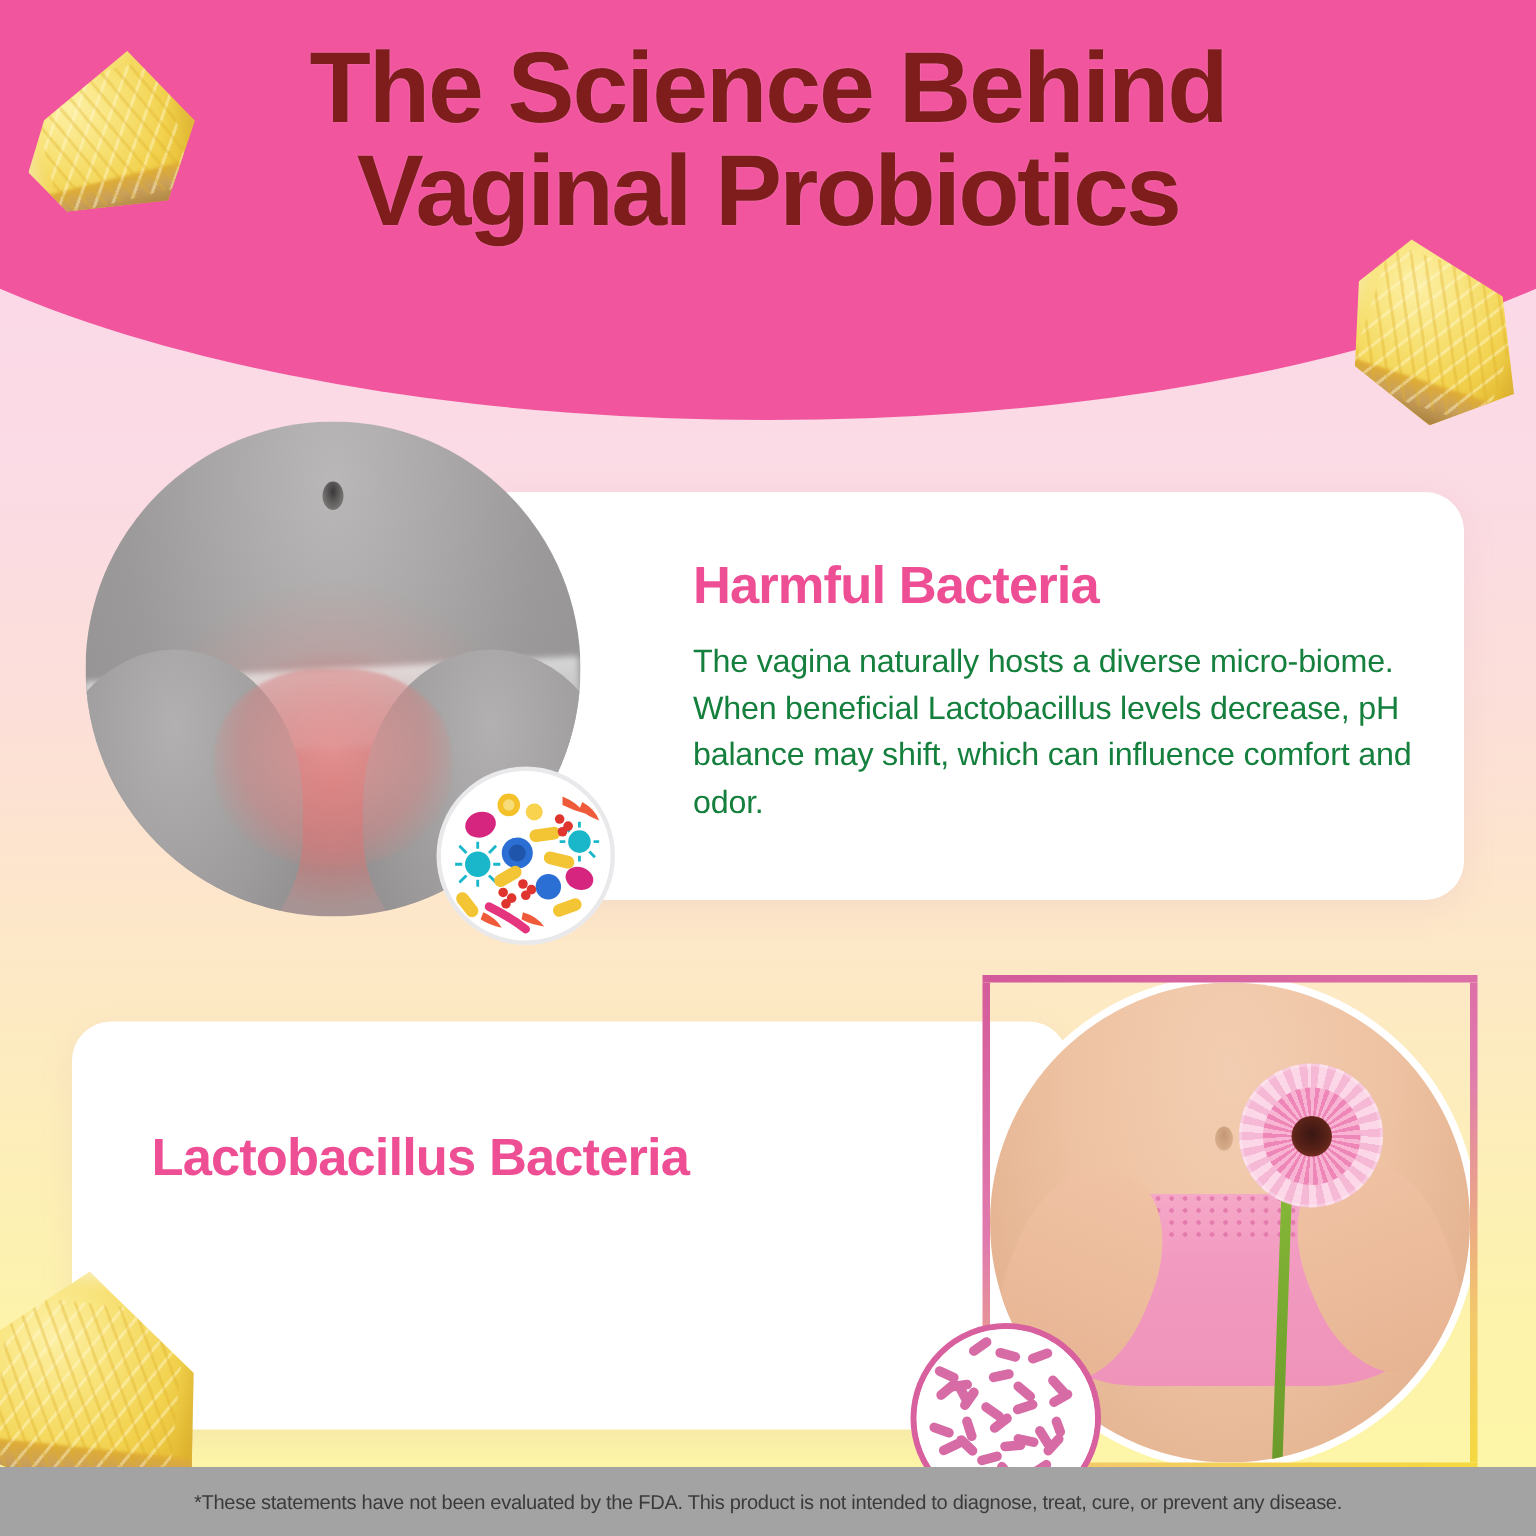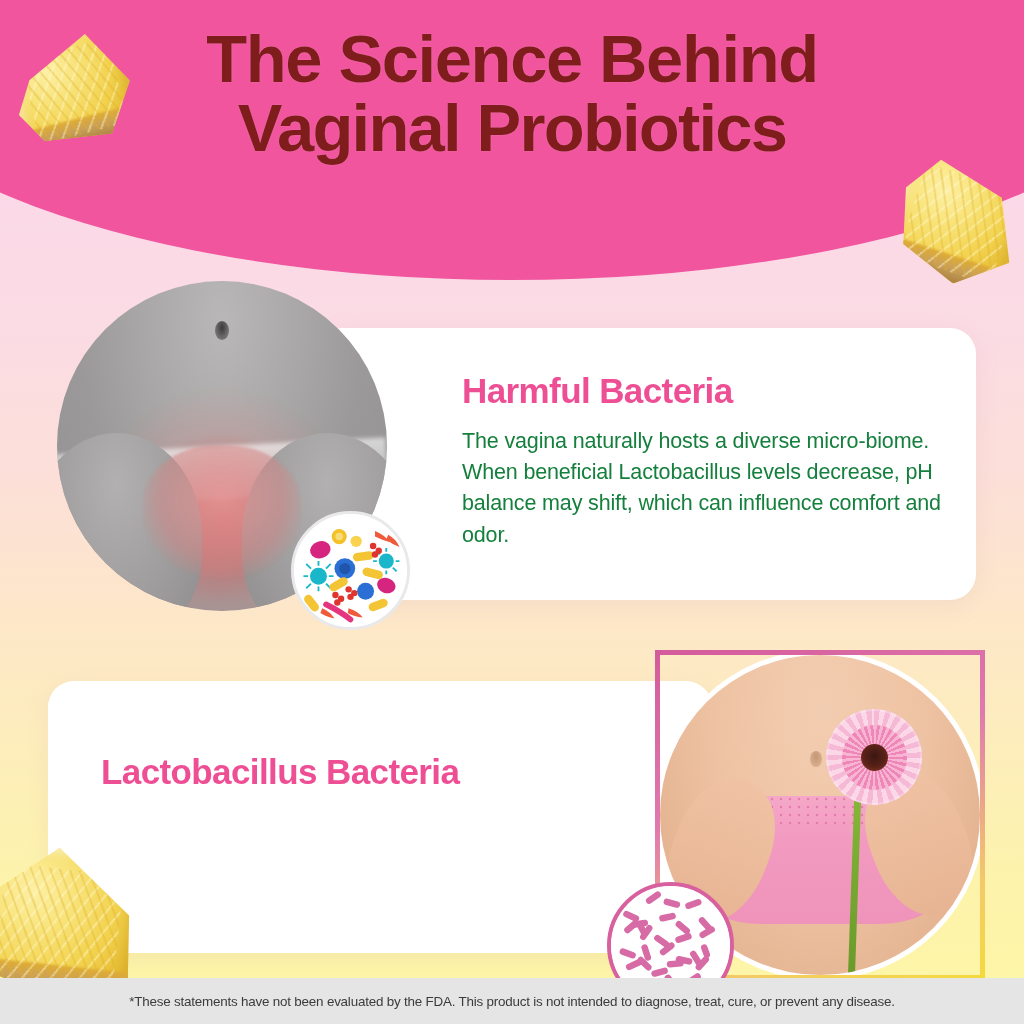--- a/index.html
+++ b/index.html
@@ -219,21 +219,21 @@
   }
   #badge-2{
     left:607px; top:882px; width:127px; height:127px;
     border:4px solid #d9609e;
   }
   .badge svg{ display:block; width:100%; height:100%; }
 
   
   .footer{
     position:absolute; left:0; bottom:0; width:1024px; height:46px;
-    background:#e5e5e5;
+    background:#a3a3a3;
     z-index:8;
     display:flex; align-items:center; justify-content:center;
   }
   .footer-text{
     color:#3b3b3b;
     font-size:13.4px;
     letter-spacing:-.2px;
     white-space:nowrap;
   }
 </style>

